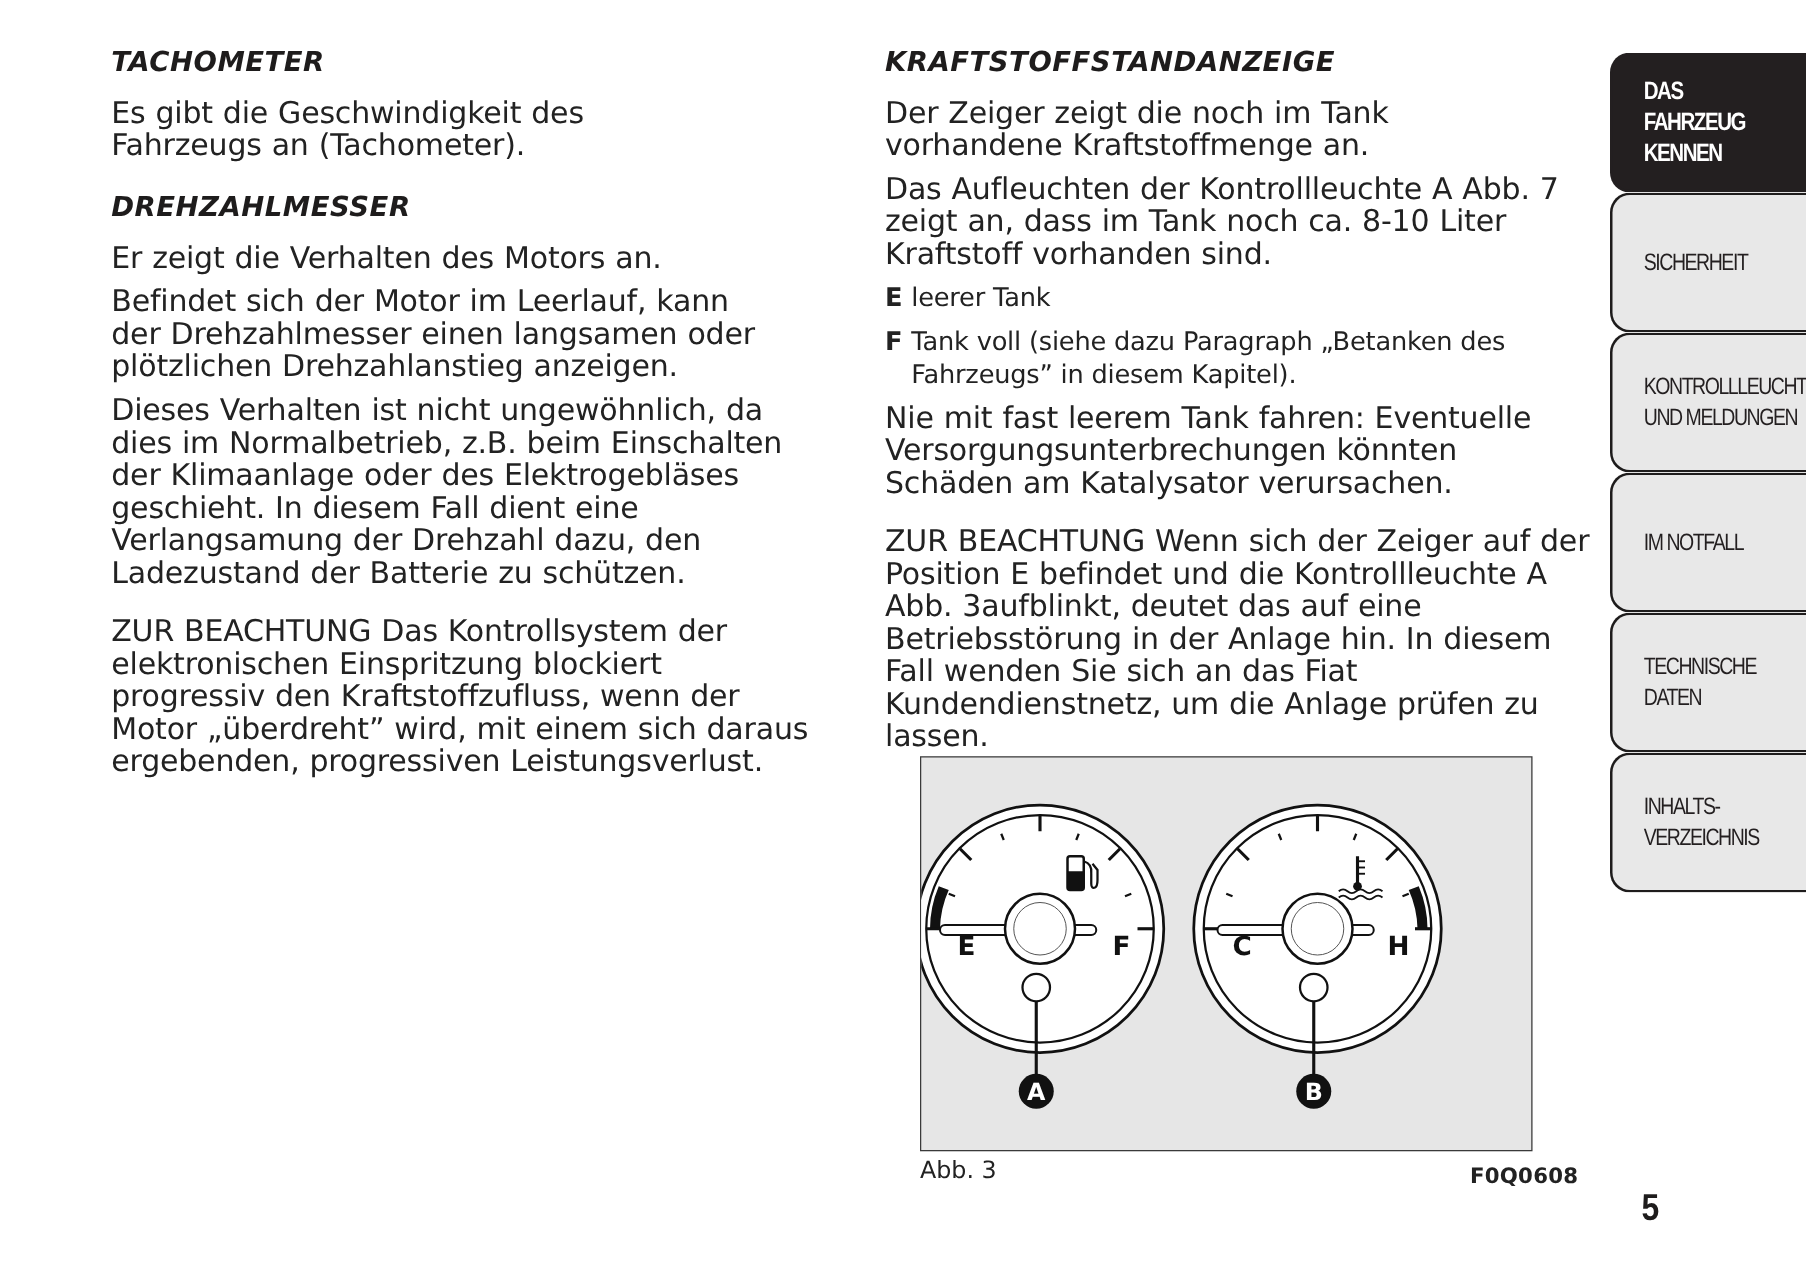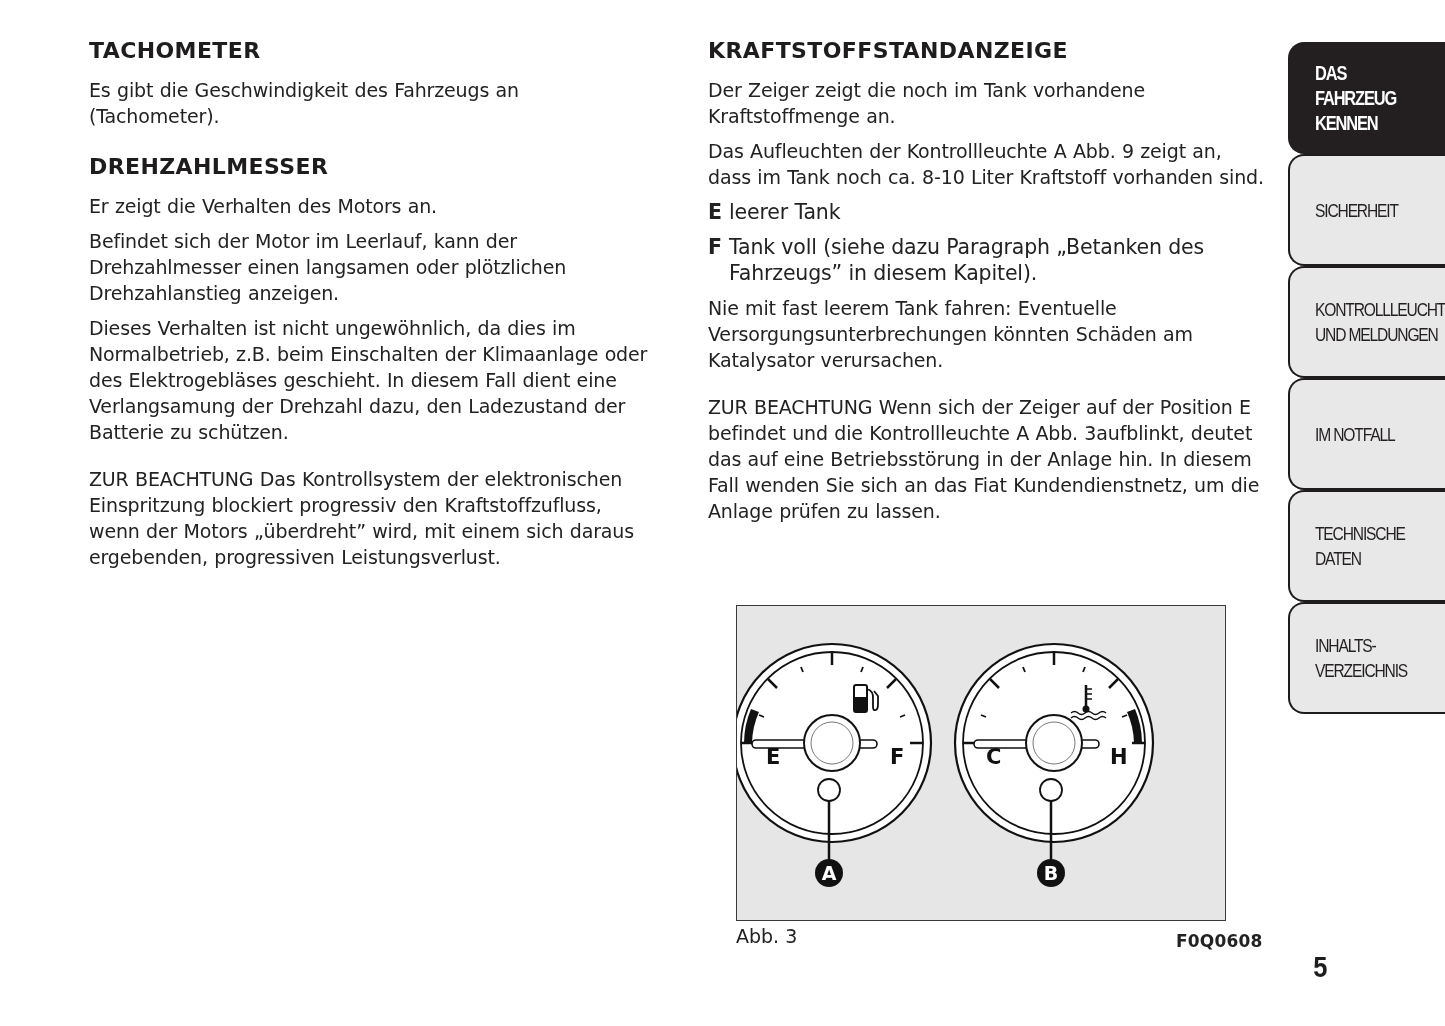--- a/index.html
+++ b/index.html
@@ -23,24 +23,25 @@
     .col-right { left: 708px; width: 575px; }
 
     .heading {
       font-family: "DejaVu Sans", sans-serif;
       font-weight: bold;
       font-size: 22px;
       letter-spacing: 0.4px;
       margin: 0;
       line-height: 34px;
       color: #1e1c1c;
+      font-style: italic;
     }
     .para {
       font-family: "DejaVu Sans", sans-serif;
-      font-size: 19px;
+      font-size: 24px;
       line-height: 26px;
       margin: 0;
       letter-spacing: -0.15px;
       color: #222;
       word-spacing: 0.5px;
     }
     .gap-s { height: 9px; }
     .gap-l { height: 21px; }
 
     .list-item {
@@ -148,29 +149,29 @@
   <p class="para" style="width:480px">Es gibt die Geschwindigkeit des Fahrzeugs an (Tachometer).</p>
   <div class="gap-l"></div>
   <h2 class="heading">DREHZAHLMESSER</h2>
   <div class="gap-s"></div>
   <p class="para">Er zeigt die Verhalten des Motors an.</p>
   <div class="gap-s"></div>
   <p class="para" style="width:540px">Befindet sich der Motor im Leerlauf, kann der Drehzahlmesser einen langsamen oder plötzlichen Drehzahlanstieg anzeigen.</p>
   <div class="gap-s"></div>
   <p class="para" style="width:568px">Dieses Verhalten ist nicht ungewöhnlich, da dies im Normalbetrieb, z.B. beim Einschalten der Klimaanlage oder des Elektrogebläses geschieht. In diesem Fall dient eine Verlangsamung der Drehzahl dazu, den Ladezustand der Batterie zu schützen.</p>
   <div class="gap-l"></div>
-  <p class="para" style="width:560px">ZUR BEACHTUNG Das Kontrollsystem der elektronischen Einspritzung blockiert progressiv den Kraftstoffzufluss, wenn der Motors „überdreht” wird, mit einem sich daraus ergebenden, progressiven Leistungsverlust.</p>
+  <p class="para" style="width:560px">ZUR BEACHTUNG Das Kontrollsystem der elektronischen Einspritzung blockiert progressiv den Kraftstoffzufluss, wenn der Motor „überdreht” wird, mit einem sich daraus ergebenden, progressiven Leistungsverlust.</p>
 </div>
 
 <div class="col col-right">
   <h2 class="heading">KRAFTSTOFFSTANDANZEIGE</h2>
   <div class="gap-s"></div>
   <p class="para" style="width:520px">Der Zeiger zeigt die noch im Tank vorhandene Kraftstoffmenge an.</p>
   <div class="gap-s"></div>
-  <p class="para" style="width:560px">Das Aufleuchten der Kontrollleuchte A Abb. 9 zeigt an, dass im Tank noch ca. 8-10 Liter Kraftstoff vorhanden sind.</p>
+  <p class="para" style="width:560px">Das Aufleuchten der Kontrollleuchte A Abb. 7 zeigt an, dass im Tank noch ca. 8-10 Liter Kraftstoff vorhanden sind.</p>
   <div class="gap-s"></div>
   <div class="list-item">
     <span class="list-key">E</span>
     <span class="list-text">leerer Tank</span>
   </div>
   <div class="gap-s"></div>
   <div class="list-item">
     <span class="list-key">F</span>
     <span class="list-text" style="max-width:510px">Tank voll (siehe dazu Paragraph „Betanken des Fahrzeugs” in diesem Kapitel).</span>
   </div>

